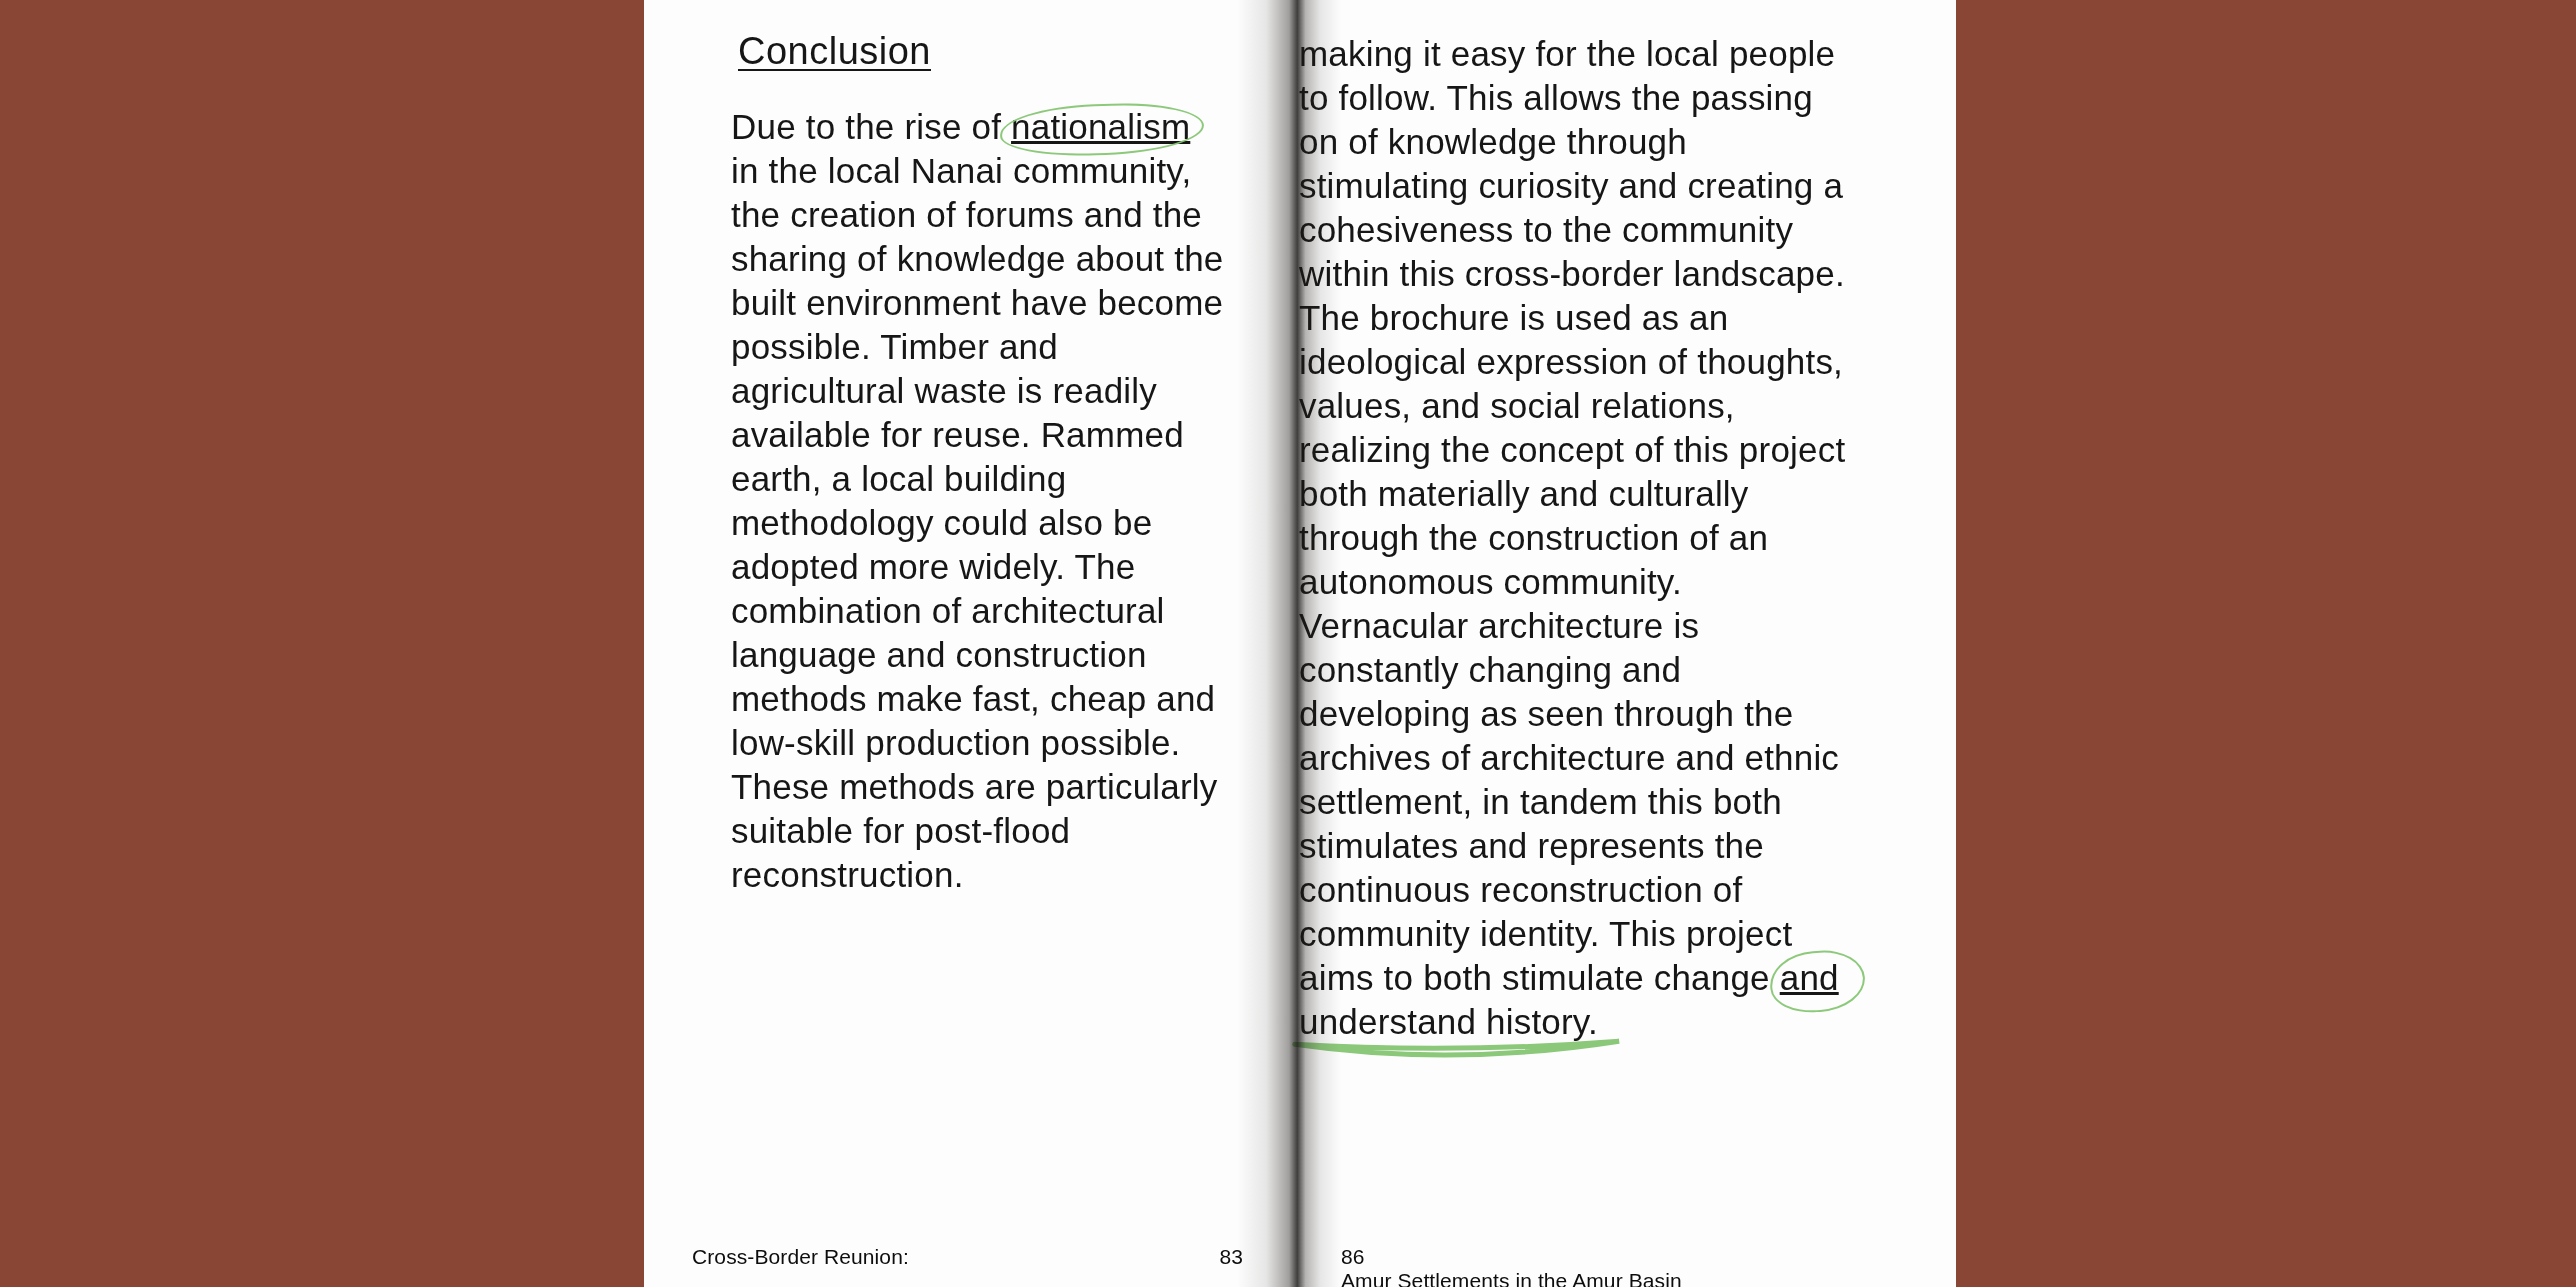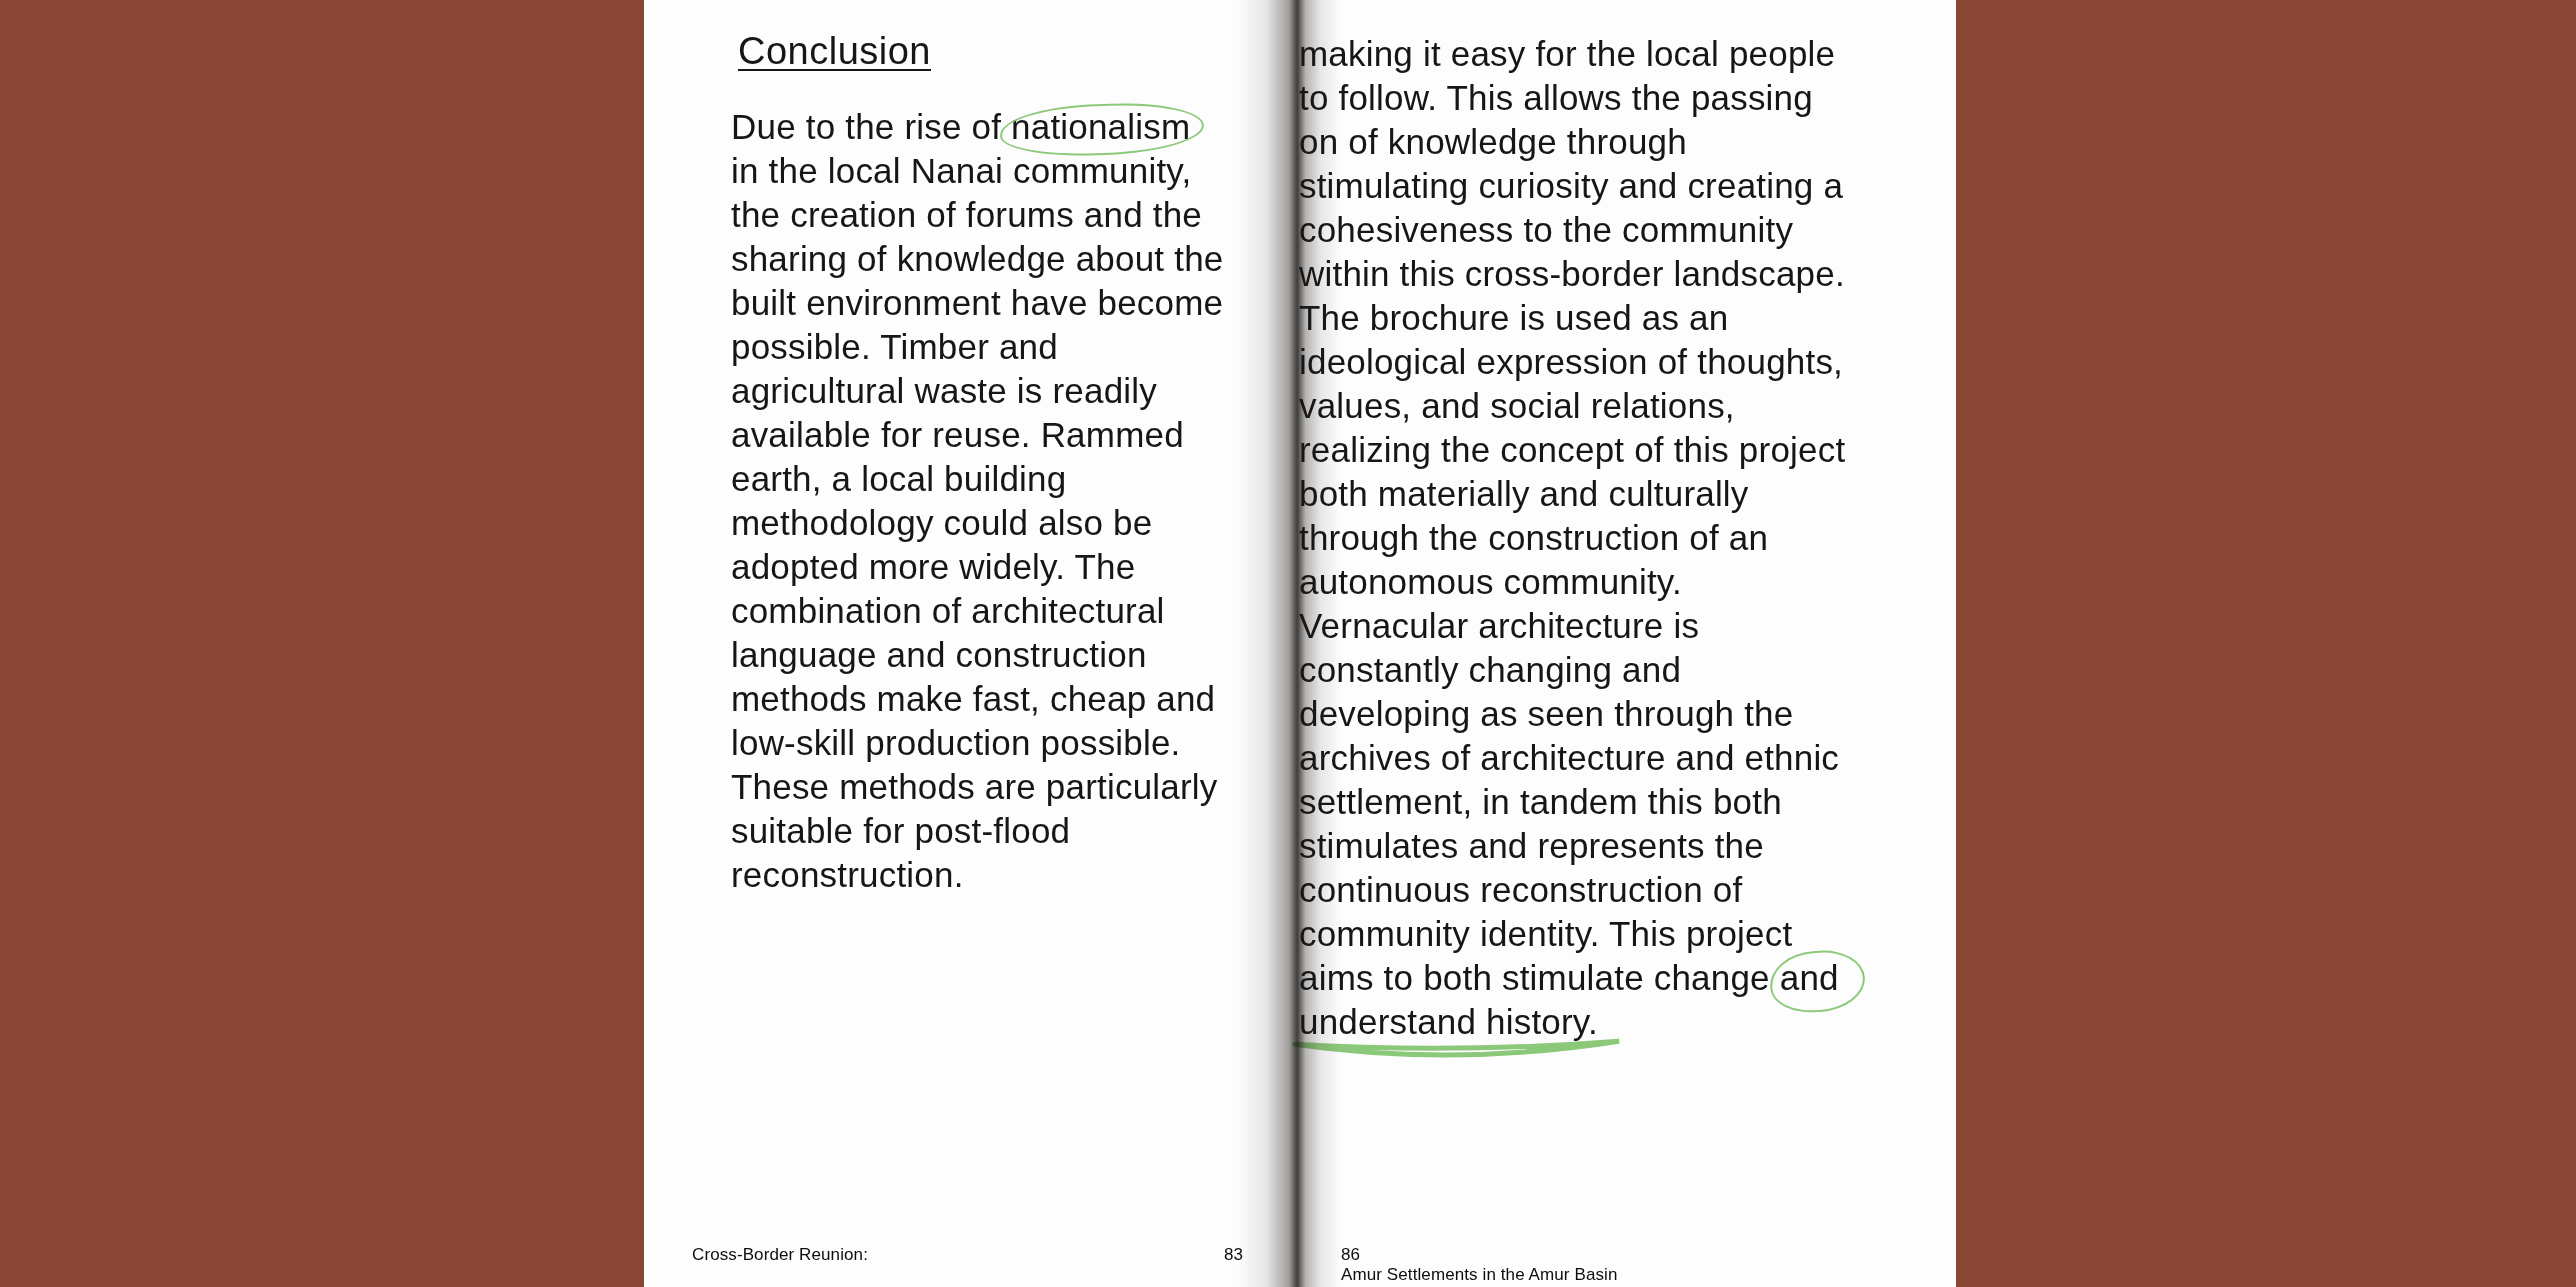--- a/index.html
+++ b/index.html
@@ -48,21 +48,21 @@
   .page-right-content {
     position:absolute;
     left:655px; top:32px;
     width:550px;
   }
 
   
   .footer {
     position:absolute;
     top:1245px;
-    font-size:17px;
+    font-size:21px;
     letter-spacing:0.1px;
     color:#0d0d0d;
     display:flex;
     justify-content:space-between;
     align-items:baseline;
   }
   .footer-left  { left:48px;  width:551px; }
   .footer-right { left:697px; width:574px;flex-direction:column; }
 
   
@@ -79,20 +79,21 @@
       rgba(22,20,18,0.82) 58%,
       rgba(32,28,24,0.32) 66%,
       rgba(32,28,24,0.10) 80%,
       rgba(32,28,24,0)    100%);
   }
 
   
   .circled {
     position:relative;
     display:inline-block;
+    text-decoration:underline;
   }
   .ring {
     position:absolute;
     border:2.6px solid rgba(134,198,115,0.95);
     border-radius:50% 48% 52% 50% / 58% 52% 55% 46%;
     pointer-events:none;
   }
   .ring-nationalism {
     left:-11.4px; right:-13.5px; top:-1px; bottom:-6.2px;
     transform:rotate(-2deg);

